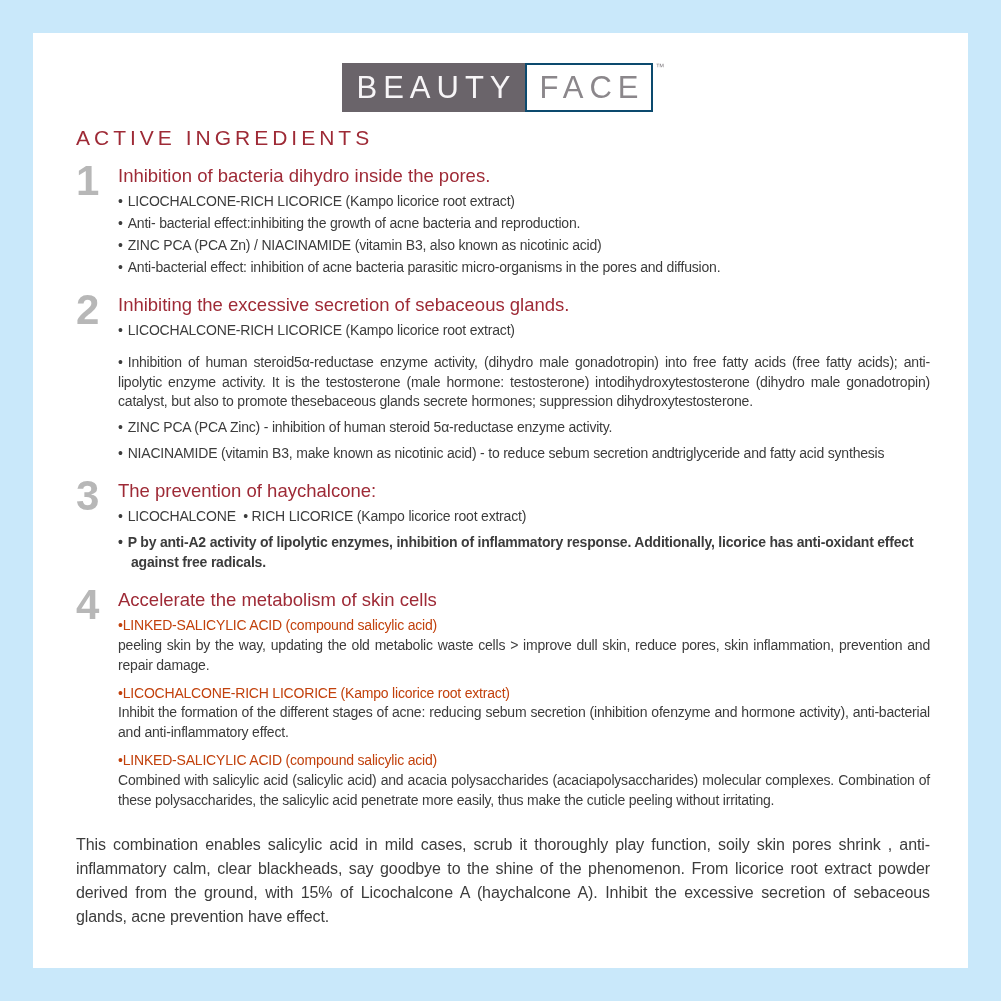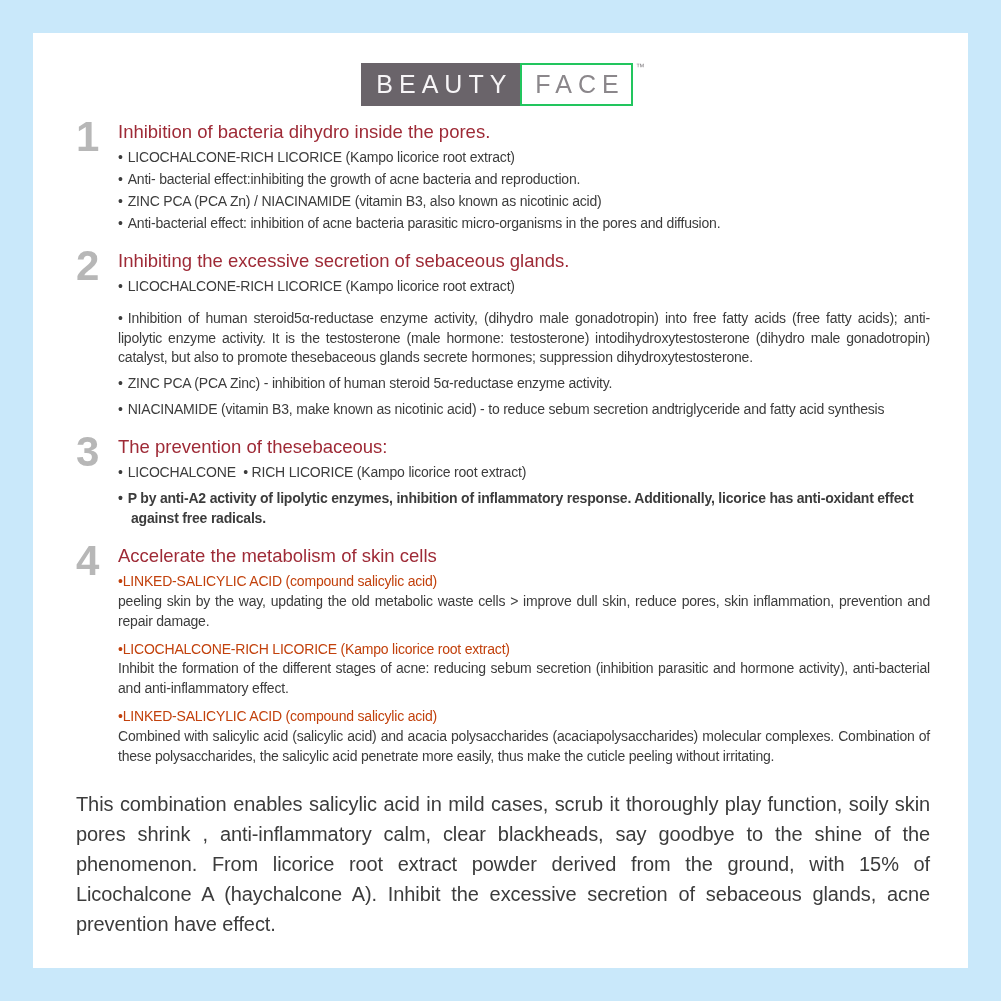--- a/index.html
+++ b/index.html
@@ -12,60 +12,61 @@
   }
   .card{
     position:absolute;left:33px;top:33px;width:935px;height:935px;
     background:#ffffff;box-sizing:border-box;
     padding:30px 38px 24px 43px;
     overflow:hidden;
   }
   
   .logo-row{display:flex;justify-content:center;margin-bottom:14px;}
   .logo{display:flex;align-items:stretch;}
-  .logo-part{display:flex;align-items:center;font-size:25px;letter-spacing:6px;line-height:1;}
+  .logo-part{display:flex;align-items:center;font-size:31px;letter-spacing:6px;line-height:1;}
   .logo-beauty{background:#6a646a;color:#f7f5f7;padding:9px 8px 9px 15px;}
-  .logo-face{background:#ffffff;border:2px solid #22c55e;color:#8b878b;padding:7px 6px 7px 13px;}
+  .logo-face{background:#ffffff;border:2px solid #0c4a6e;color:#8b878b;padding:7px 6px 7px 13px;}
   .logo-tm{color:#8b878b;font-size:9px;line-height:1;margin-left:3px;align-self:flex-start;letter-spacing:0;}
   
   .title{color:#9e2a36;font-size:21px;letter-spacing:4px;margin:0 0 14px 0;font-weight:500;}
   
   .section{display:flex;margin-bottom:13px;}
   .sec-num{flex:none;width:42px;color:#b7b7b7;font-size:42px;font-weight:bold;line-height:0.8;letter-spacing:-1px;}
   .sec-body{flex:1;min-width:0;}
   .sec-heading{color:#9e2a36;font-size:18.5px;line-height:1.25;margin:0 0 5px 0;font-weight:400;}
   .item{color:#3c3c3c;font-size:14px;line-height:1.42;letter-spacing:-0.2px;margin:0 0 2px 0;}
   .item .b{margin-right:5px;}
   .justify{text-align:justify;}
   .hanging{padding-left:13px;text-indent:-13px;font-weight:bold;}
   .mt4{margin-top:12px;}
   .mt6{margin-top:6px;}
   .block{margin-bottom:8px;}
   .block .lead{color:#c2410c;font-size:14px;line-height:1.42;letter-spacing:-0.2px;}
   .block .bodytxt{color:#3c3c3c;font-size:14px;line-height:1.42;letter-spacing:-0.2px;text-align:justify;}
   
-  .footer{color:#3c3c3c;font-size:20px;line-height:1.5;letter-spacing:-0.1px;text-align:justify;margin-top:14px;}
+  .footer{color:#3c3c3c;font-size:16px;line-height:1.5;letter-spacing:-0.1px;text-align:justify;margin-top:14px;}
 </style>
 </head>
 <body>
 
 <div class="card">
 
   <div class="logo-row">
     <div class="logo">
       <div class="logo-part logo-beauty">
         <span>BEAUTY</span>
       </div>
       <div class="logo-part logo-face">
         <span>FACE</span>
       </div>
       <span class="logo-tm">™</span>
     </div>
   </div>
 
+  <h1 class="title">ACTIVE INGREDIENTS</h1>
 
   <div class="section">
     <div class="sec-num">1</div>
     <div class="sec-body">
       <div class="sec-heading">Inhibition of  bacteria dihydro inside the pores.</div>
       <div class="item"><span class="b">•</span><span>LICOCHALCONE-RICH LICORICE (Kampo licorice root extract)</span></div>
       <div class="item"><span class="b">•</span><span>Anti- bacterial effect:inhibiting the growth of  acne bacteria and reproduction.</span></div>
       <div class="item"><span class="b">•</span><span>ZINC PCA (PCA Zn) / NIACINAMIDE (vitamin B3, also known as nicotinic acid)</span></div>
       <div class="item"><span class="b">•</span><span>Anti-bacterial effect: inhibition of  acne bacteria parasitic micro-organisms in the pores and diffusion.</span></div>
     </div>
@@ -78,39 +79,39 @@
       <div class="item"><span class="b">•</span><span>LICOCHALCONE-RICH LICORICE (Kampo licorice root extract)</span></div>
       <div class="item justify mt4"><span class="b">•</span><span>Inhibition of  human steroid5α-reductase enzyme activity, (dihydro male gonadotropin) into free fatty acids (free fatty acids); anti-lipolytic enzyme activity. It is the testosterone (male hormone: testosterone) intodihydroxytestosterone (dihydro male gonadotropin) catalyst, but also to promote thesebaceous glands secrete hormones; suppression dihydroxytestosterone.</span></div>
       <div class="item mt6"><span class="b">•</span><span>ZINC PCA (PCA Zinc) - inhibition of  human steroid 5α-reductase enzyme activity.</span></div>
       <div class="item mt6"><span class="b">•</span><span>NIACINAMIDE (vitamin B3, make known as nicotinic acid) - to reduce sebum secretion andtriglyceride and fatty acid synthesis</span></div>
     </div>
   </div>
 
   <div class="section">
     <div class="sec-num">3</div>
     <div class="sec-body">
-      <div class="sec-heading">The prevention of  thesebaceous:</div>
+      <div class="sec-heading">The prevention of  haychalcone:</div>
       <div class="item"><span class="b">•</span><span>LICOCHALCONE &nbsp;• RICH LICORICE (Kampo licorice root extract)</span></div>
       <div class="item hanging mt6"><span class="b">•</span><span>P by anti-A2 activity of  lipolytic enzymes, inhibition of  inflammatory response. Additionally, licorice has anti-oxidant effect against free radicals.</span></div>
     </div>
   </div>
 
   <div class="section">
     <div class="sec-num">4</div>
     <div class="sec-body">
       <div class="sec-heading">Accelerate the metabolism of  skin cells</div>
 
       <div class="block">
         <div class="lead"><span class="b">•</span><span>LINKED-SALICYLIC ACID (compound salicylic acid)</span></div>
         <div class="bodytxt">peeling skin by the way, updating the old metabolic waste cells &gt; improve dull skin, reduce pores, skin inflammation, prevention and repair damage.</div>
       </div>
 
       <div class="block">
         <div class="lead"><span class="b">•</span><span>LICOCHALCONE-RICH LICORICE (Kampo licorice root extract)</span></div>
-        <div class="bodytxt">Inhibit the formation of  the different stages of  acne: reducing sebum secretion (inhibition parasitic and hormone activity), anti-bacterial and anti-inflammatory effect.</div>
+        <div class="bodytxt">Inhibit the formation of  the different stages of  acne: reducing sebum secretion (inhibition ofenzyme and hormone activity), anti-bacterial and anti-inflammatory effect.</div>
       </div>
 
       <div class="block">
         <div class="lead"><span class="b">•</span><span>LINKED-SALICYLIC ACID (compound salicylic acid)</span></div>
         <div class="bodytxt">Combined with salicylic acid (salicylic acid) and acacia polysaccharides (acaciapolysaccharides) molecular complexes. Combination of  these polysaccharides, the salicylic acid penetrate more easily, thus make the cuticle peeling without irritating.</div>
       </div>
     </div>
   </div>
 
   <p class="footer">This combination enables salicylic acid in mild cases, scrub it thoroughly play function, soily skin pores shrink , anti-inflammatory calm, clear blackheads, say goodbye to the shine of  the phenomenon. From licorice root extract powder derived from the ground, with 15% of  Licochalcone A (haychalcone A). Inhibit the excessive secretion of  sebaceous glands, acne prevention have effect.</p>

